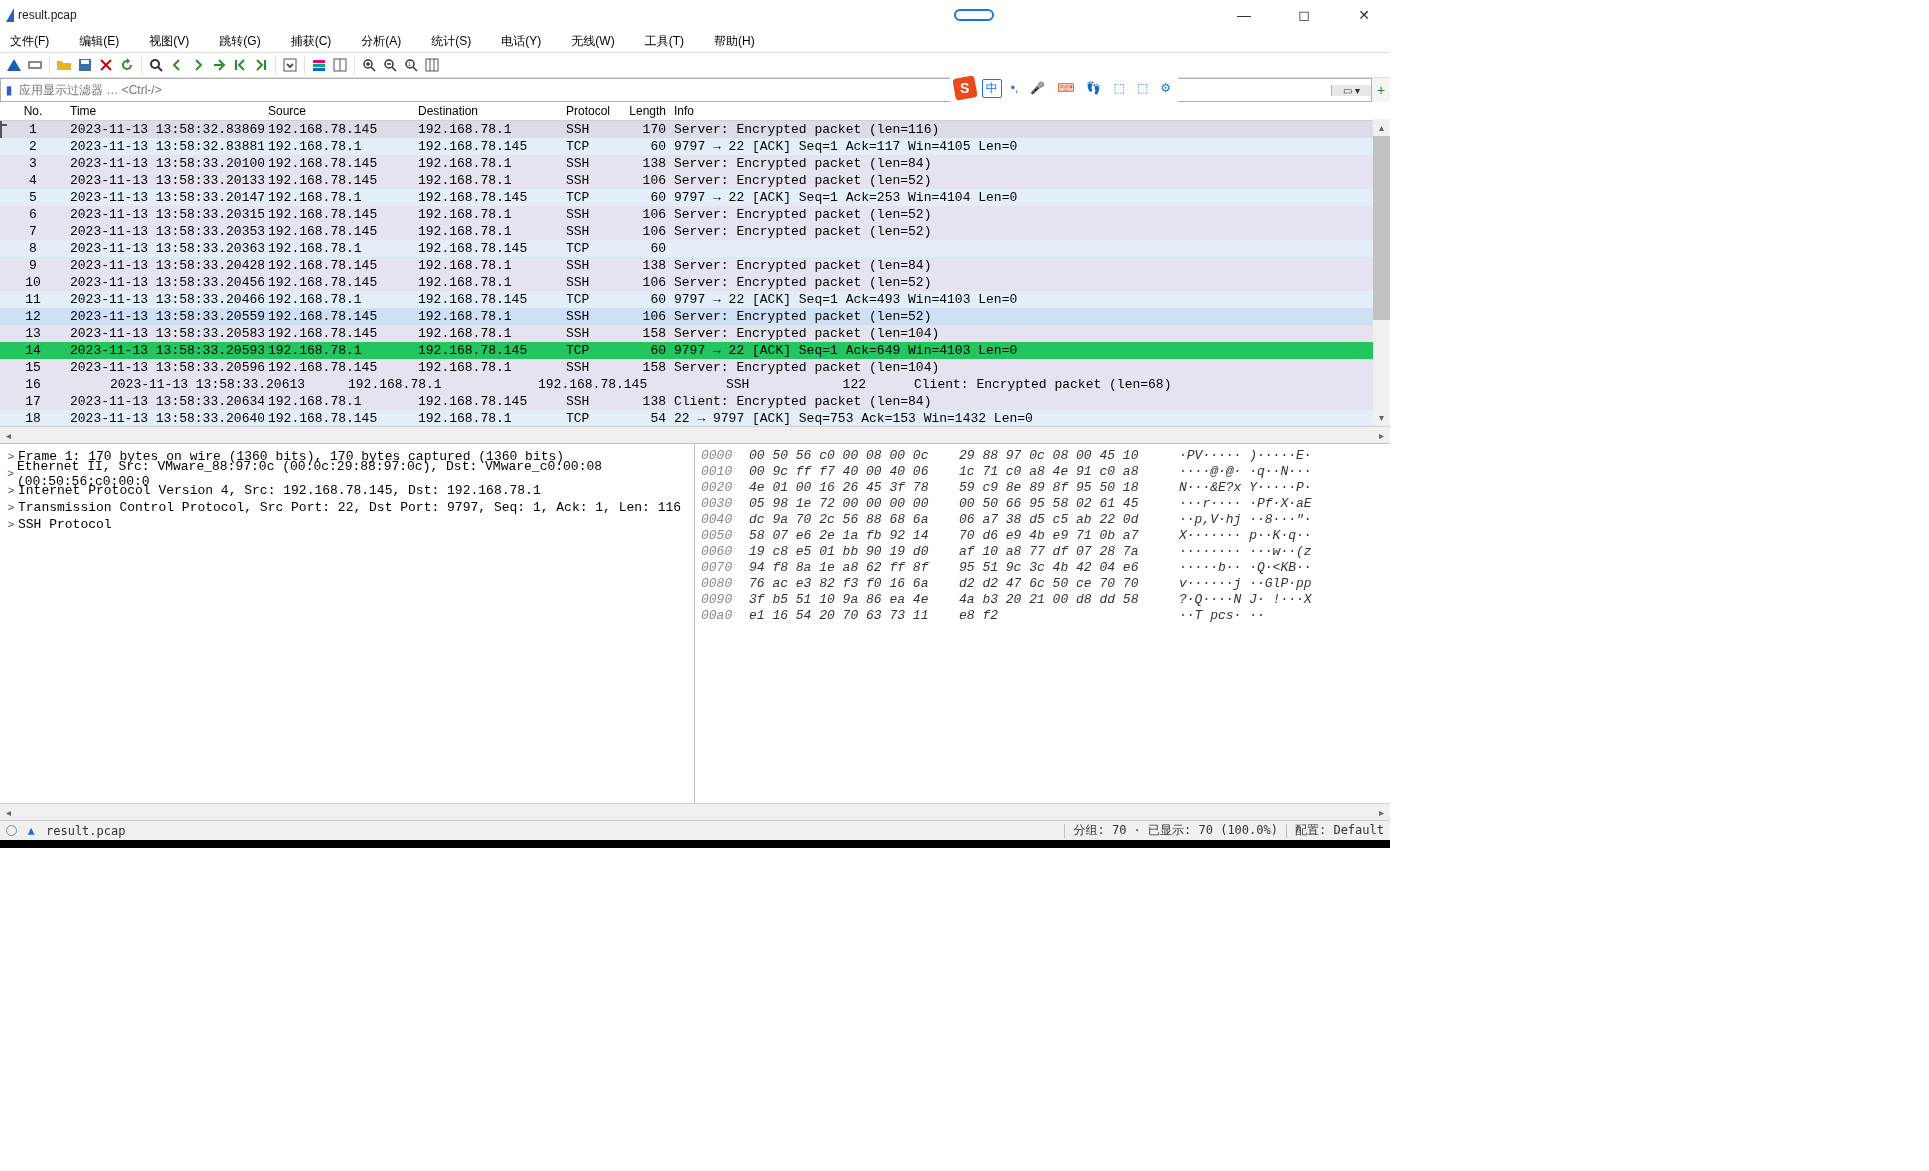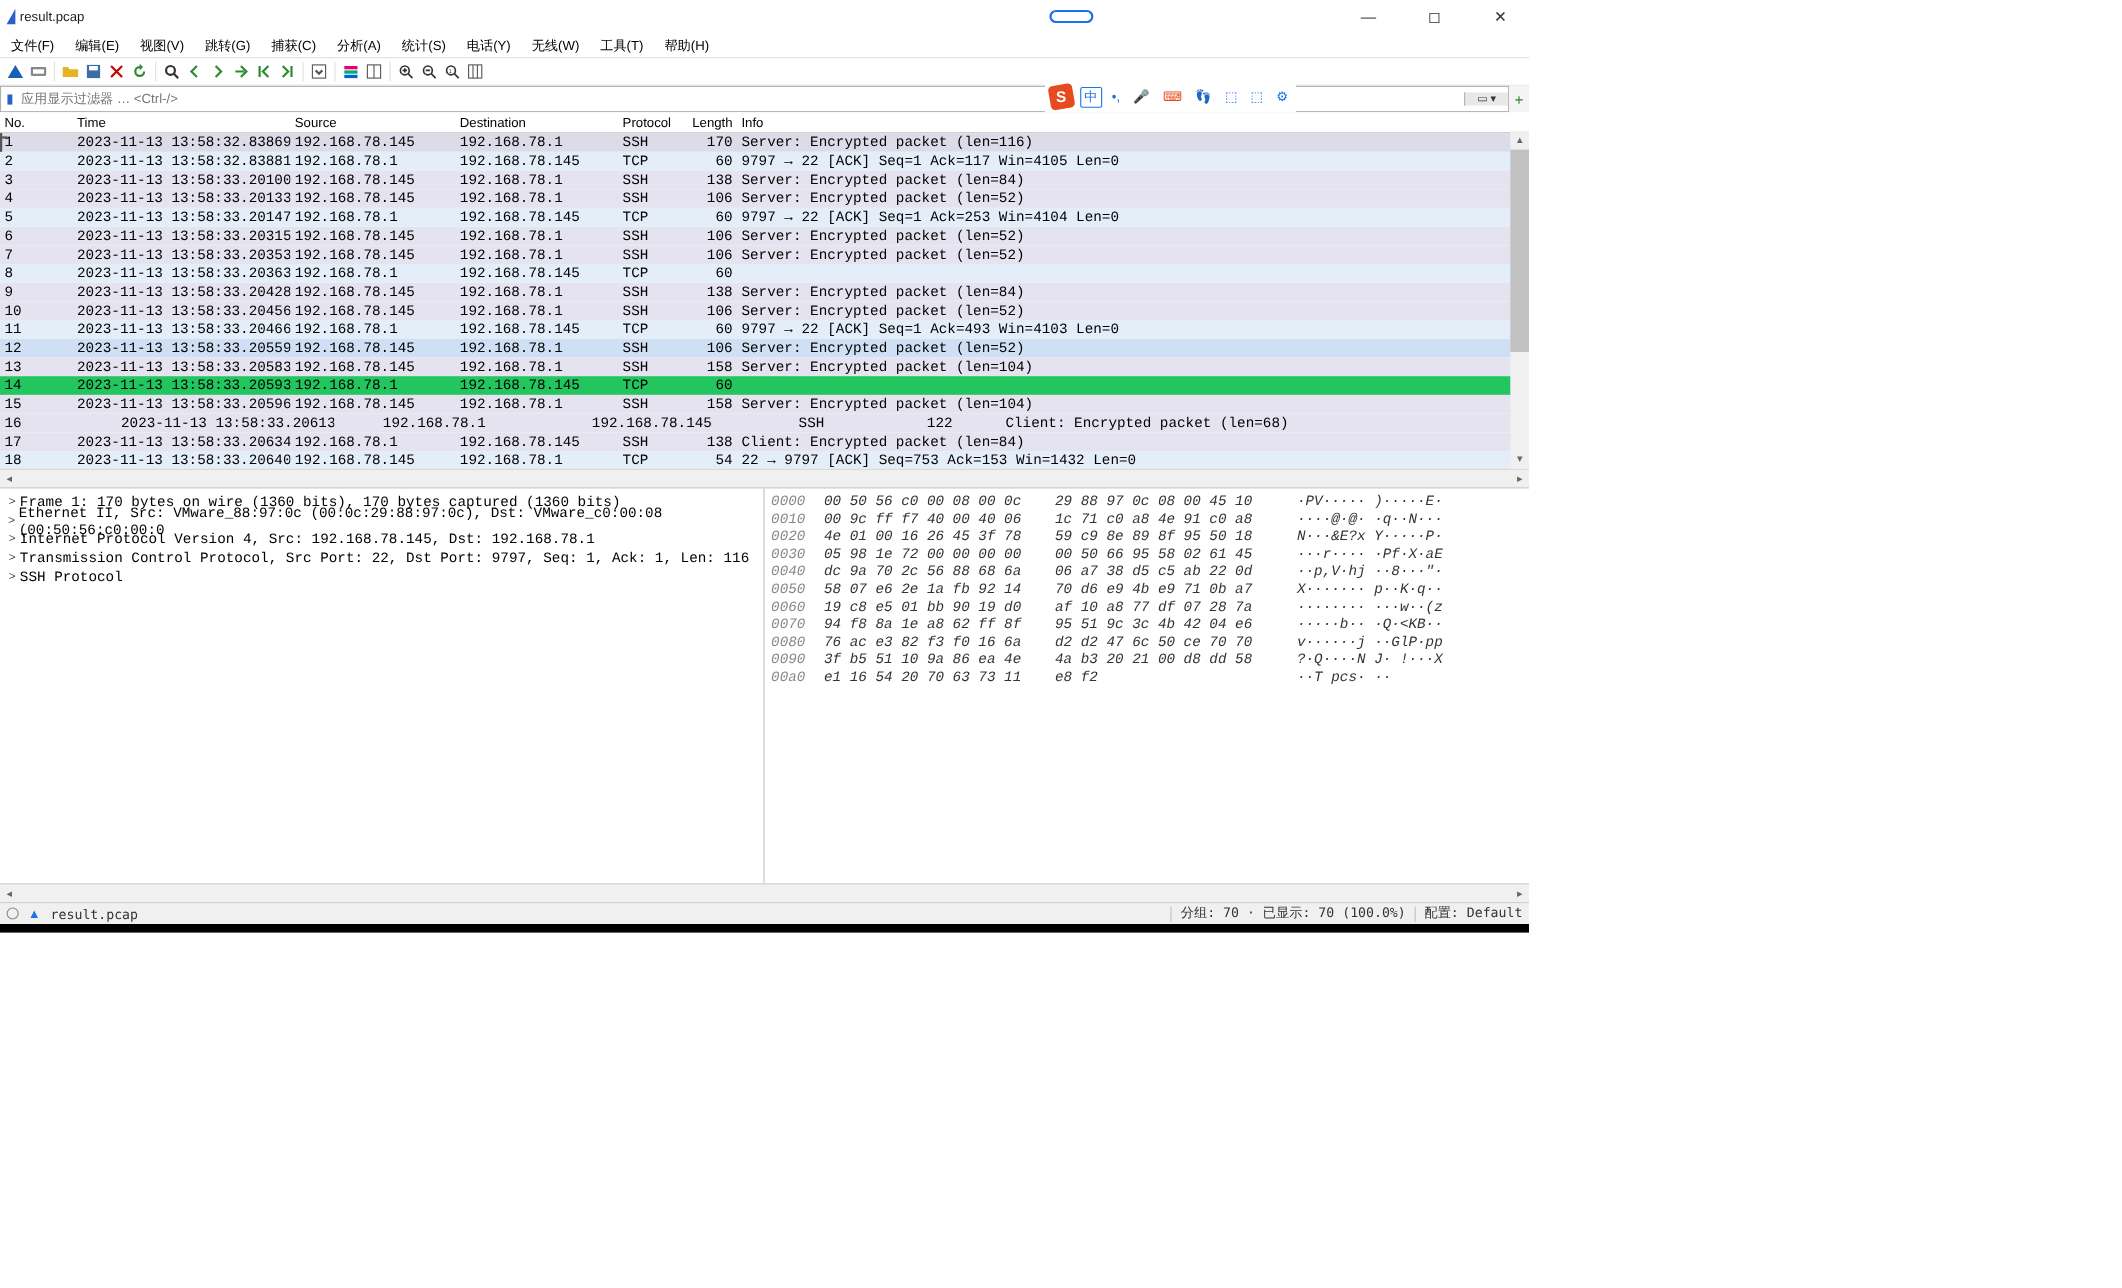--- a/index.html
+++ b/index.html
@@ -8,21 +8,21 @@
 
 
 .titlebar { height: 30px; display: flex; align-items: center; padding: 0 6px; background: #fff; }
 .titlebar .fin { width: 0; height: 0; border-left: 8px solid transparent; border-bottom: 14px solid #2b60c6; margin-right: 4px; }
 .titlebar .title { flex: 1; font-size: 12px; color: #1a1a1a; }
 .titlebar .blue-pill { width: 40px; height: 12px; border: 2px solid #1a73e8; border-radius: 6px; margin-right: 230px; }
 .win-btns { display: flex; gap: 20px; align-items: center; }
 .win-btn { width: 40px; height: 28px; display: flex; align-items: center; justify-content: center; font-size: 14px; color: #333; cursor: pointer; }
 
 
-.menubar { height: 22px; display: flex; align-items: center; padding: 0 4px; gap: 7px; background: #fff; border-bottom: 0; }
+.menubar { height: 22px; display: flex; align-items: center; padding: 0 4px; gap: 18px; background: #fff; border-bottom: 0; }
 .menubar .menu-item { padding: 2px 6px; font-size: 12px; cursor: pointer; }
 
 
 .toolbar { height: 26px; display: flex; align-items: center; padding: 2px 4px; gap: 1px; background: #fff; border-top: 1px solid #e0e0e0; border-bottom: 1px solid #e0e0e0; }
 .tb { width: 20px; height: 20px; display: flex; align-items: center; justify-content: center; font-size: 14px; cursor: pointer; border-radius: 2px; }
 .tb svg { width: 16px; height: 16px; }
 .tb-sep { width: 1px; height: 18px; background: #e0e0e0; margin: 0 3px; }
 
 
 .filterbar { height: 24px; display: flex; align-items: stretch; background: #fff; position: relative; }
@@ -39,21 +39,21 @@
 .ime-s::before { content: "S"; color: #fff; font-weight: bold; font-size: 14px; transform: rotate(10deg); }
 .ime-item { font-size: 12px; color: #1a73e8; cursor: pointer; padding: 0 3px; }
 
 
 .packet-list { flex: 0 0 auto; height: 342px; display: flex; flex-direction: column; border-bottom: 1px solid #c0c0c0; overflow: hidden; position: relative; }
 .pl-header { display: flex; background: #fff; border-bottom: 1px solid #d0d0d0; font-size: 12px; }
 .pl-header .col { padding: 2px 4px; border-right: 0; font-weight: normal; color: #000; }
 .pl-body { flex: 1; overflow: hidden; position: relative; font-family: "Consolas", "Courier New", monospace; font-size: 13px; }
 .pl-row { display: flex; height: 17px; line-height: 17px; white-space: nowrap; }
 .pl-row .col { padding: 0 4px; overflow: hidden; }
-.col-no { width: 66px; text-align: left; }
+.col-no { width: 66px; text-align: center; }
 .col-time { width: 198px; }
 .col-src { width: 150px; }
 .col-dst { width: 148px; }
 .col-proto { width: 60px; }
 .col-len { width: 48px; text-align: right; padding-right: 6px; }
 .col-info { flex: 1; }
 .marker { position: absolute; left: 0; top: 0; width: 2px; height: 17px; background: #555; }
 .marker::after { content: ""; position: absolute; top: 3px; left: 0; width: 7px; height: 2px; background: #555; }
 
 
@@ -384,20 +384,21 @@
           <div class="col col-len">158</div>
           <div class="col col-info">Server: Encrypted packet (len=104)</div>
         </div>
         <div class="pl-row" style="background: #22c55e;">
           <div class="col col-no">14</div>
           <div class="col col-time">2023-11-13 13:58:33.205939</div>
           <div class="col col-src">192.168.78.1</div>
           <div class="col col-dst">192.168.78.145</div>
           <div class="col col-proto">TCP</div>
           <div class="col col-len">60</div>
+          <div class="col col-info">9797 → 22 [ACK] Seq=1 Ack=649 Win=4103 Len=0</div>
         </div>
         <div class="pl-row" style="background: rgb(229, 227, 239);">
           <div class="col col-no">15</div>
           <div class="col col-time">2023-11-13 13:58:33.205969</div>
           <div class="col col-src">192.168.78.145</div>
           <div class="col col-dst">192.168.78.1</div>
           <div class="col col-proto">SSH</div>
           <div class="col col-len">158</div>
           <div class="col col-info">Server: Encrypted packet (len=104)</div>
         </div>

